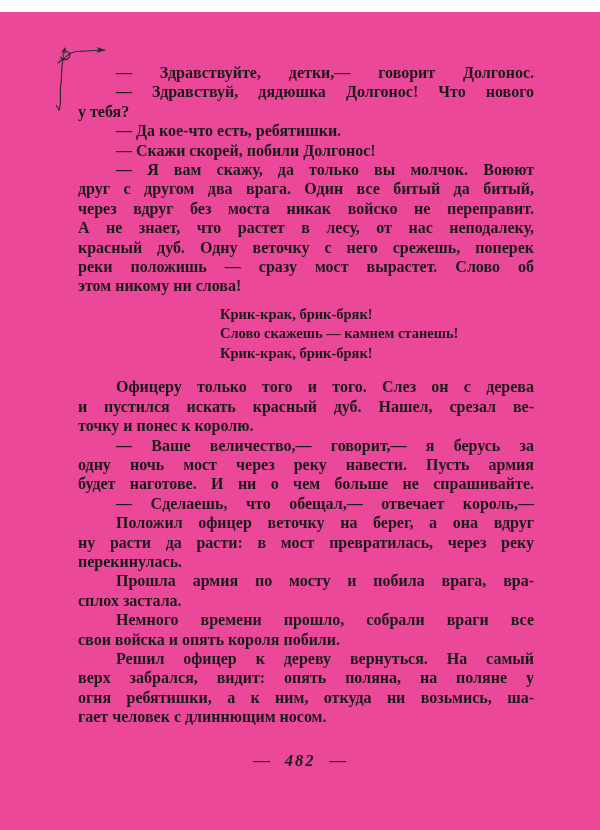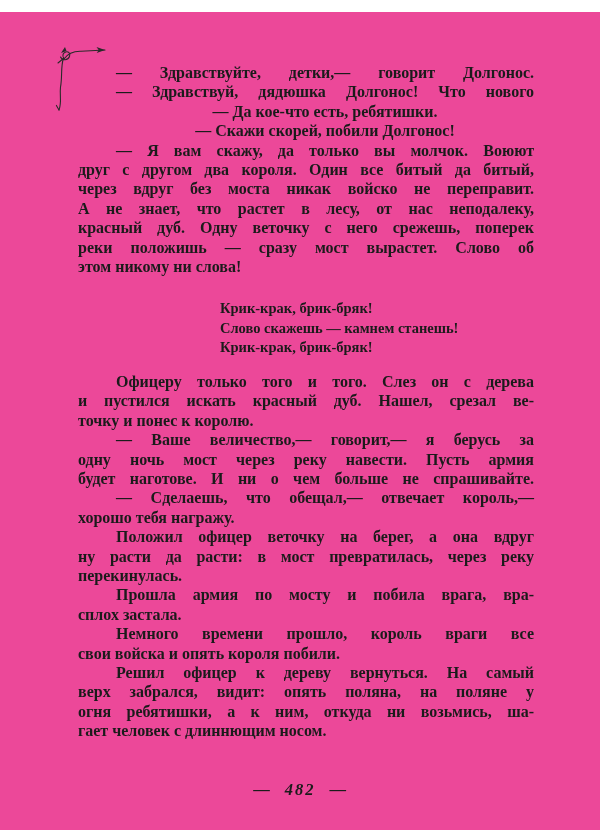--- a/index.html
+++ b/index.html
@@ -25,37 +25,36 @@
     position: absolute;
     left: 78px; top: 51px;
     width: 456px;
     font-size: 16px;
     font-weight: bold;
     line-height: 19.4px;
   }
   .para { margin: 0; }
   .line { height: 19.4px; white-space: pre-wrap; }
   .line.just { text-align: justify; text-align-last: justify; }
-  .line.first { text-indent: 38px; text-align: center; }
+  .line.first { text-indent: 38px; }
   .para.verse {
-    margin: 23px 0 14px 142px;
+    margin: 9px 0 14px 142px;
     font-size: 14.5px;
     line-height: 19.6px;
   }
   .para.verse .line { height: 19.6px; text-align: left; }
   .footer {
     position: absolute;
     left: 0; top: 739px;
     width: 600px;
     text-align: center;
     font-family: "Liberation Serif", "DejaVu Serif", serif;
     font-size: 16.5px;
     color: #1b1b1b;
     letter-spacing: 1px;
-    margin-top: 29px;
   }
   .footer .dash { font-weight: bold; }
   .footer .num {
     font-style: italic;
     font-weight: bold;
     margin: 0 14px;
     letter-spacing: 2px;
   }
 </style>
 </head>
@@ -76,30 +75,31 @@
       <path d="M7,10 l4,-6 1.5,4 z"></path>
     </g>
   </svg>
 
   <div class="text-block" id="text-block">
       <div class="para dialogue">
         <div class="line just first">— Здравствуйте, детки,— говорит Долгонос.</div>
       </div>
       <div class="para dialogue">
         <div class="line just first">— Здравствуй, дядюшка Долгонос! Что нового</div>
+        <div class="line">у тебя?</div>
       </div>
       <div class="para dialogue">
         <div class="line first">— Да кое-что есть, ребятишки.</div>
       </div>
       <div class="para dialogue">
         <div class="line first">— Скажи скорей, побили Долгонос!</div>
       </div>
       <div class="para dialogue">
         <div class="line just first">— Я вам скажу, да только вы молчок. Воюют</div>
-        <div class="line just">друг с другом два короля. Один все битый да битый,</div>
+        <div class="line just">друг с другом два врага. Один все битый да битый,</div>
         <div class="line just">через вдруг без моста никак войско не переправит.</div>
         <div class="line just">А не знает, что растет в лесу, от нас неподалеку,</div>
         <div class="line just">красный дуб. Одну веточку с него срежешь, поперек</div>
         <div class="line just">реки положишь — сразу мост вырастет. Слово об</div>
         <div class="line">этом никому ни слова!</div>
       </div>
       <div class="para verse">
         <div class="line">Крик-крак, брик-бряк!</div>
         <div class="line">Слово скажешь — камнем станешь!</div>
         <div class="line">Крик-крак, брик-бряк!</div>
@@ -109,33 +109,32 @@
         <div class="line just">и пустился искать красный дуб. Нашел, срезал ве-</div>
         <div class="line">точку и понес к королю.</div>
       </div>
       <div class="para dialogue">
         <div class="line just first">— Ваше величество,— говорит,— я берусь за</div>
         <div class="line just">одну ночь мост через реку навести. Пусть армия</div>
         <div class="line just">будет наготове. И ни о чем больше не спрашивайте.</div>
       </div>
       <div class="para dialogue">
         <div class="line just first">— Сделаешь, что обещал,— отвечает король,—</div>
-        <div class="line">хорошо тебя награжу.</div>
       </div>
       <div class="para plain">
         <div class="line just first">Положил офицер веточку на берег, а она вдруг</div>
         <div class="line just">ну расти да расти: в мост превратилась, через реку</div>
         <div class="line">перекинулась.</div>
       </div>
       <div class="para plain">
         <div class="line just first">Прошла армия по мосту и побила врага, вра-</div>
         <div class="line">сплох застала.</div>
       </div>
       <div class="para plain">
-        <div class="line just first">Немного времени прошло, король враги все</div>
+        <div class="line just first">Немного времени прошло, собрали враги все</div>
         <div class="line">свои войска и опять короля побили.</div>
       </div>
       <div class="para plain">
         <div class="line just first">Решил офицер к дереву вернуться. На самый</div>
         <div class="line just">верх забрался, видит: опять поляна, на поляне у</div>
         <div class="line just">огня ребятишки, а к ним, откуда ни возьмись, ша-</div>
         <div class="line">гает человек с длиннющим носом.</div>
       </div>
     </div>
 

